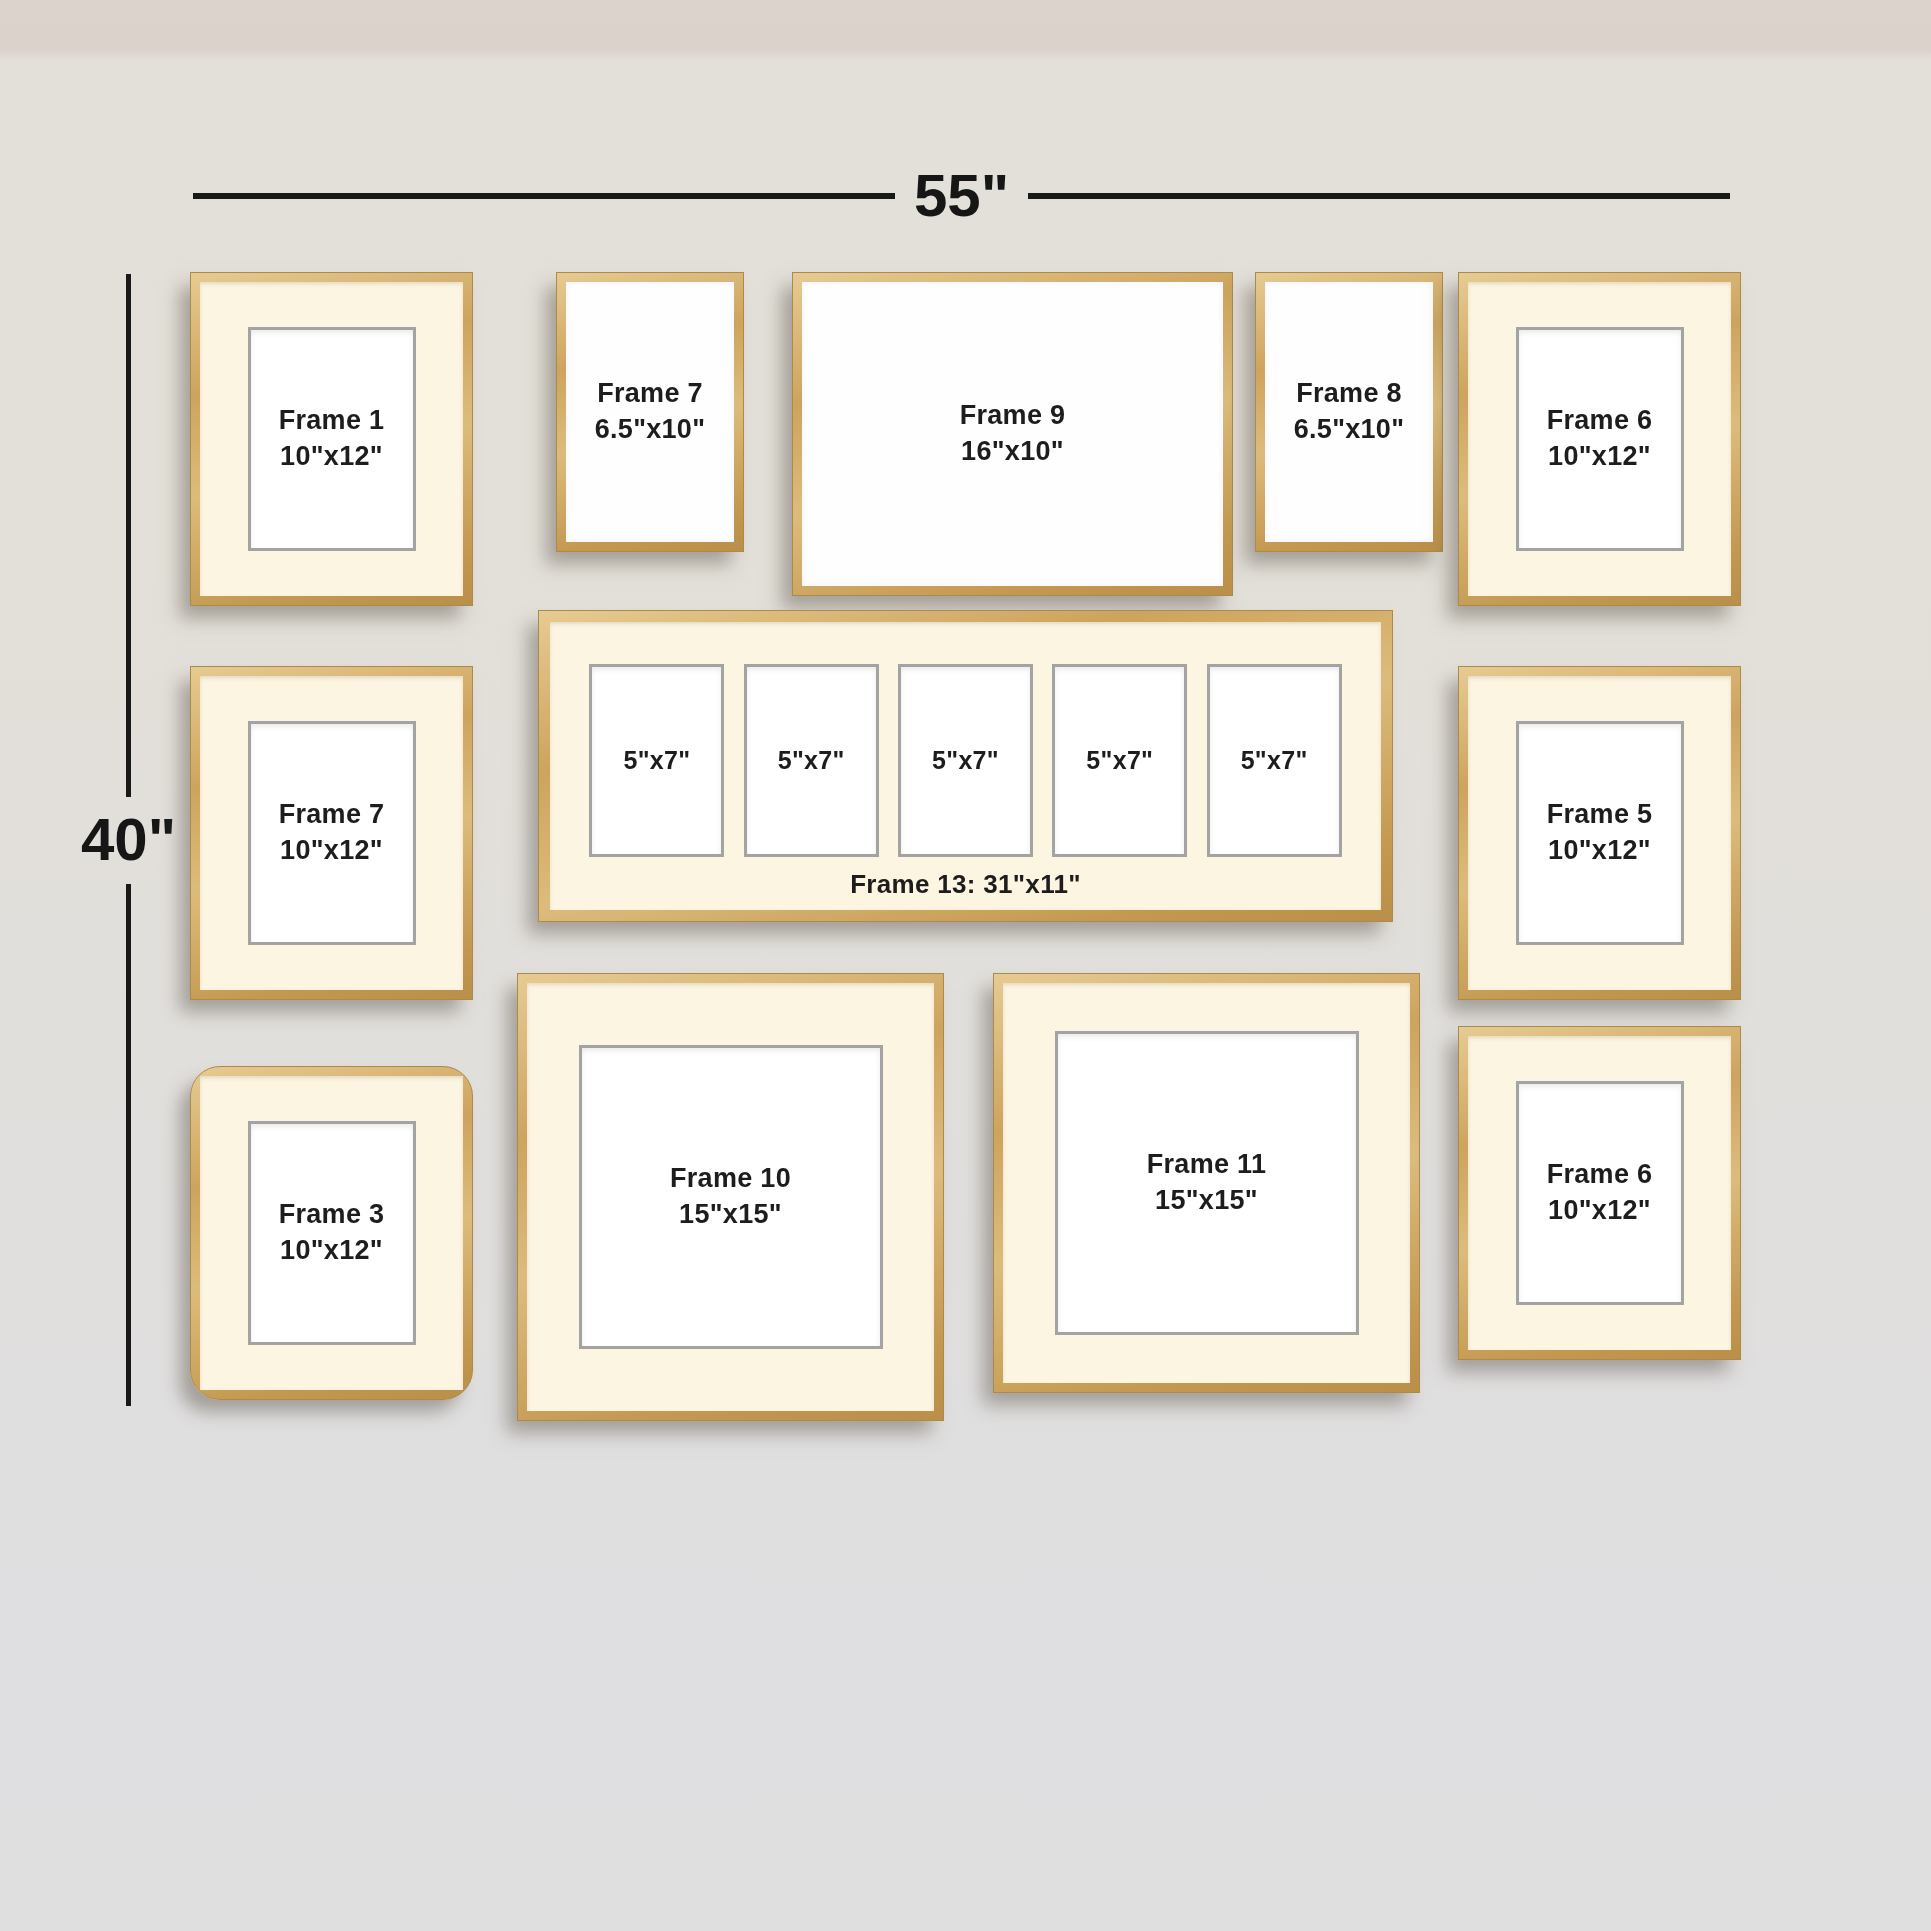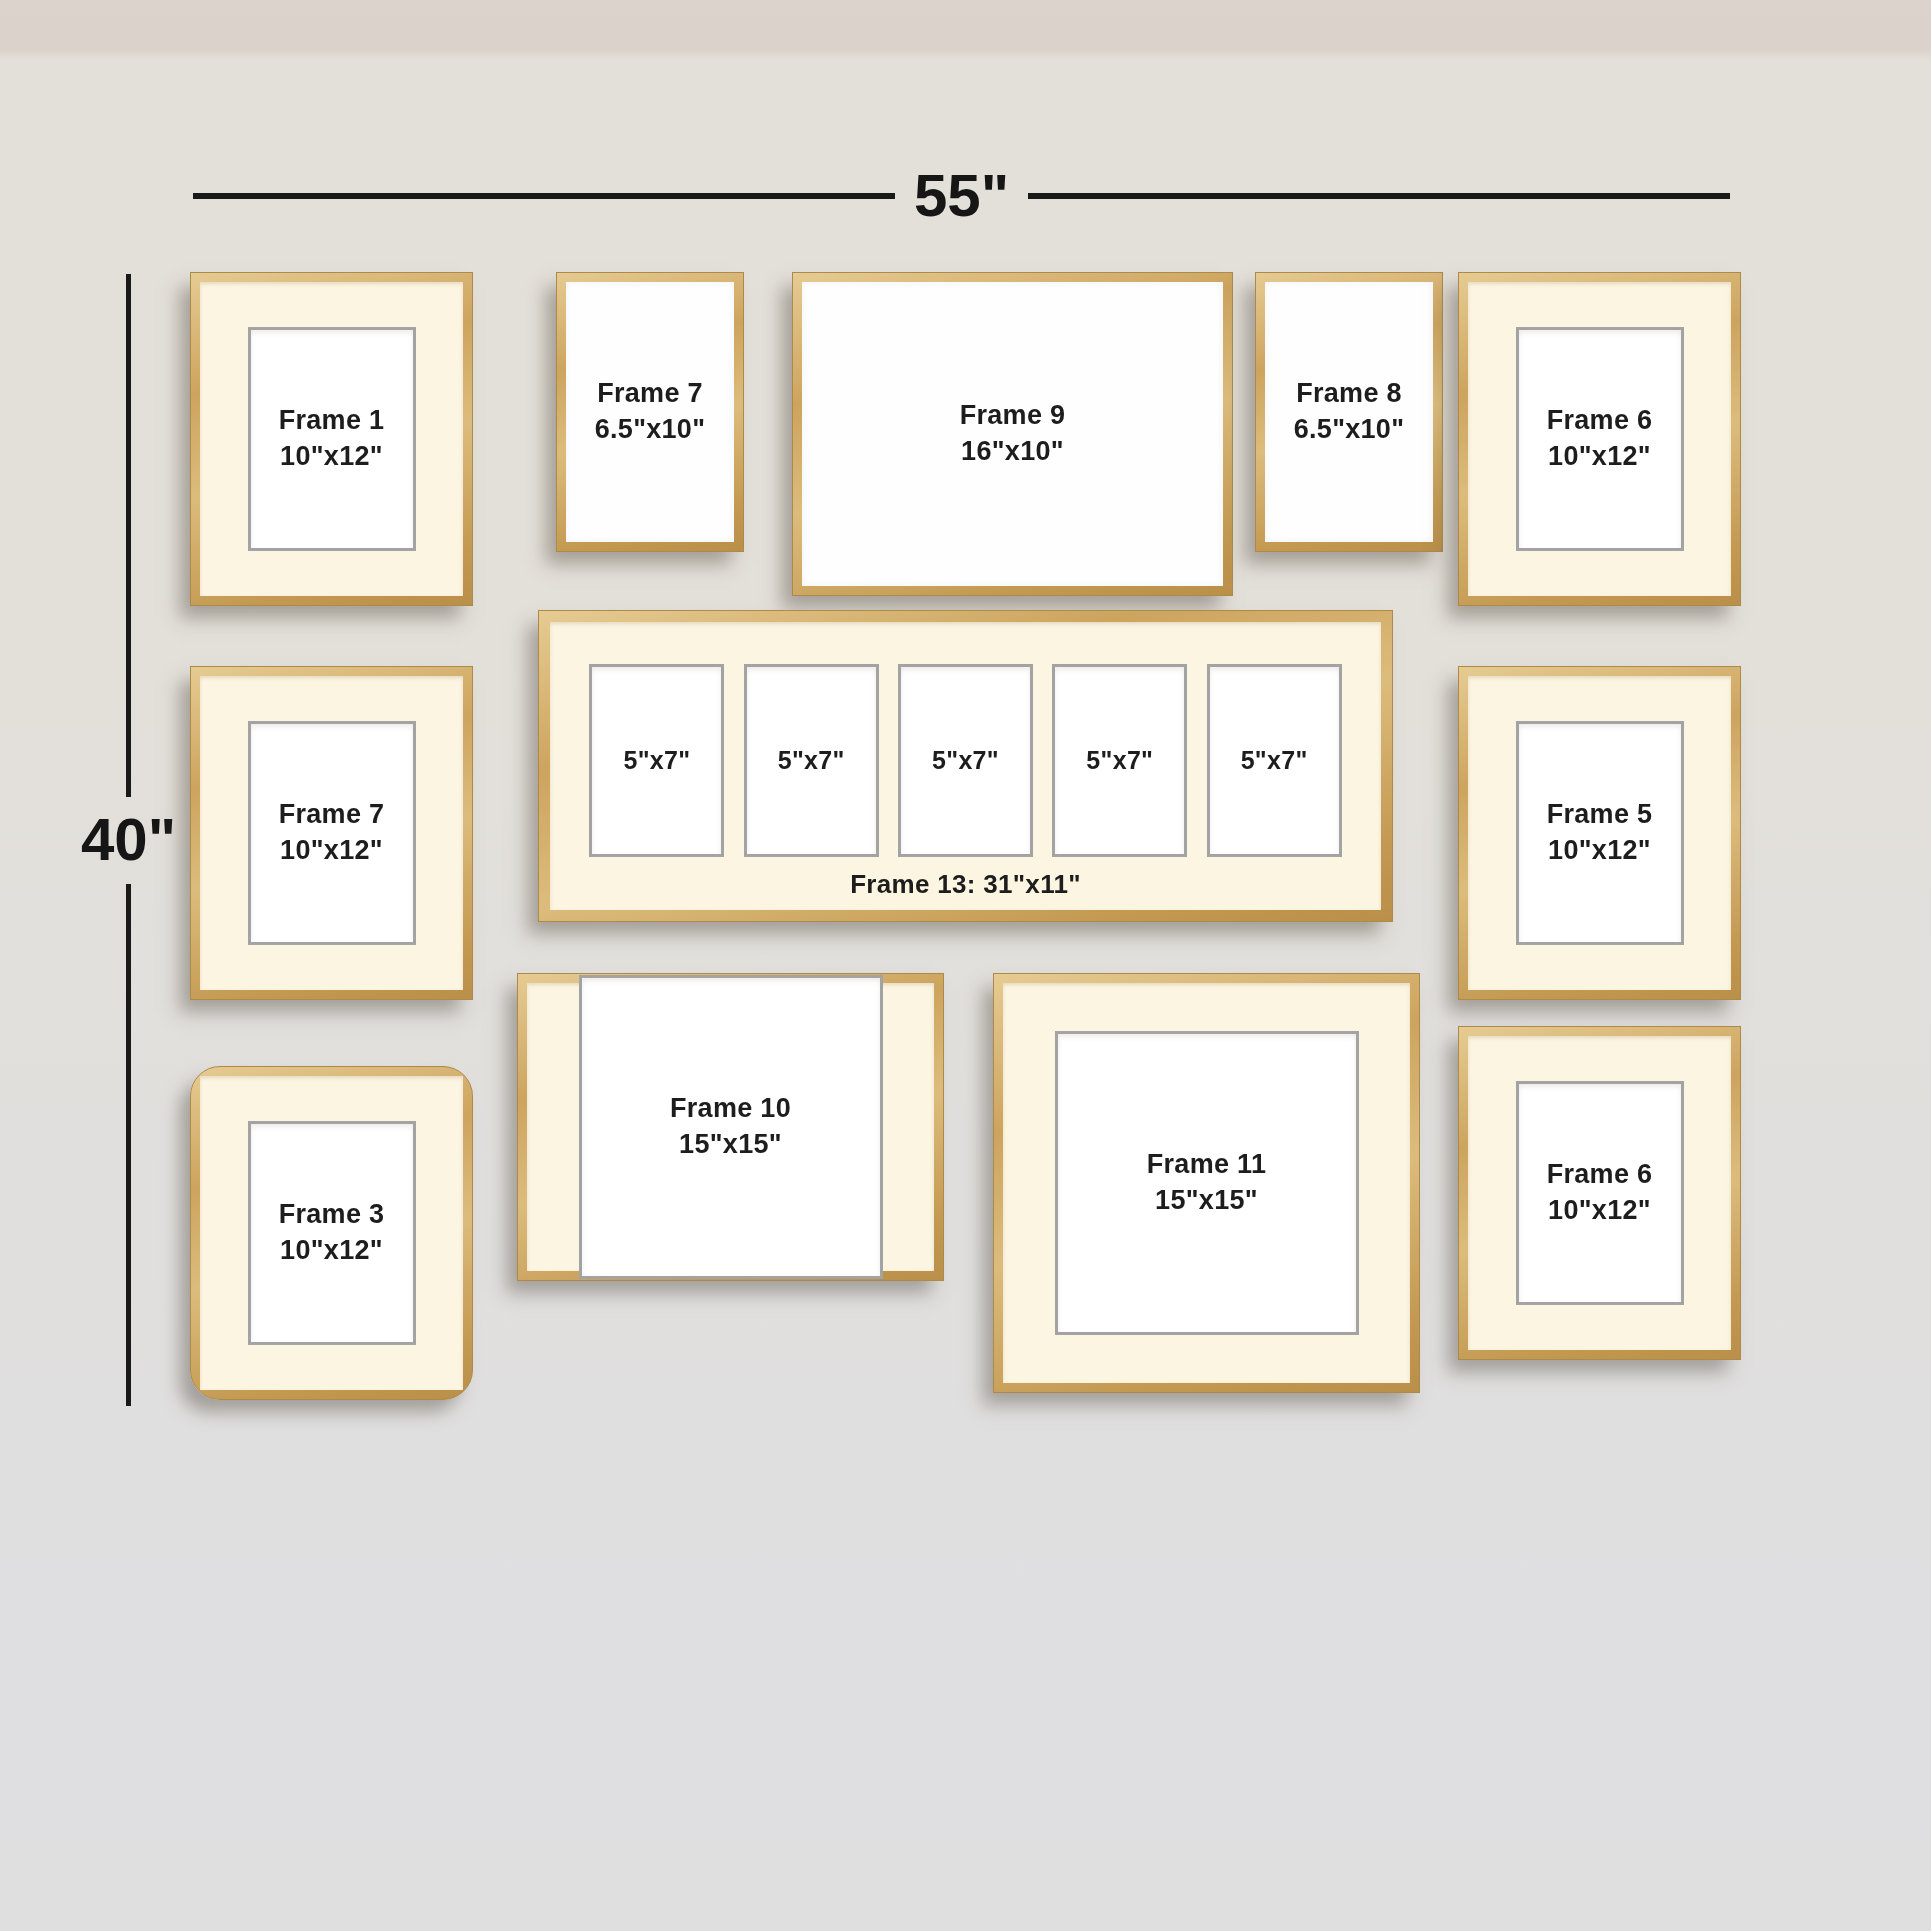--- a/index.html
+++ b/index.html
@@ -203,21 +203,21 @@
     <div class="mat">
       <div class="opening std">
         <div class="flabel">
           <div>Frame 3</div>
           <div>10"x12"</div>
         </div>
       </div>
     </div>
   </div>
 
-  <div class="frame" style="left:517px;top:973px;width:427px;height:308px;">
+  <div class="frame" style="left:517px;top:973px;width:427px;height:448px;">
     <div class="mat">
       <div class="opening big">
         <div class="flabel">
           <div>Frame 10</div>
           <div>15"x15"</div>
         </div>
       </div>
     </div>
   </div>
 

